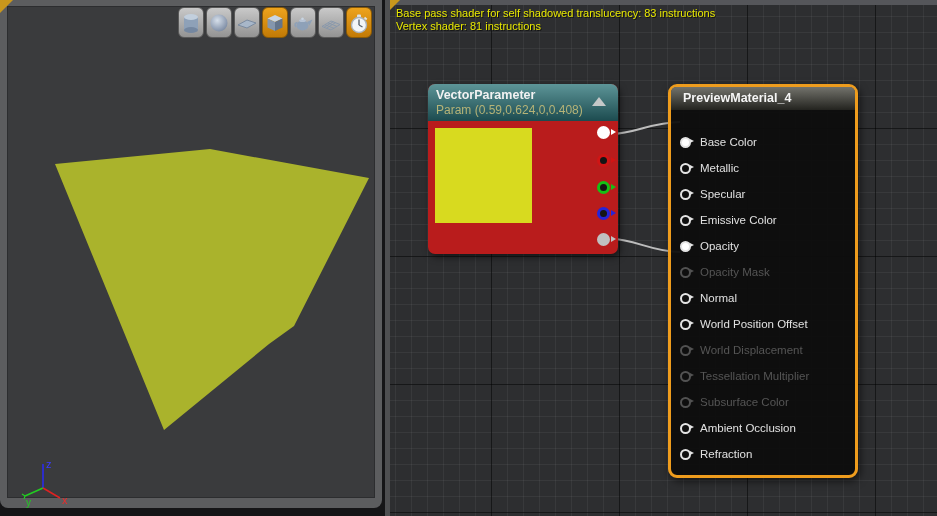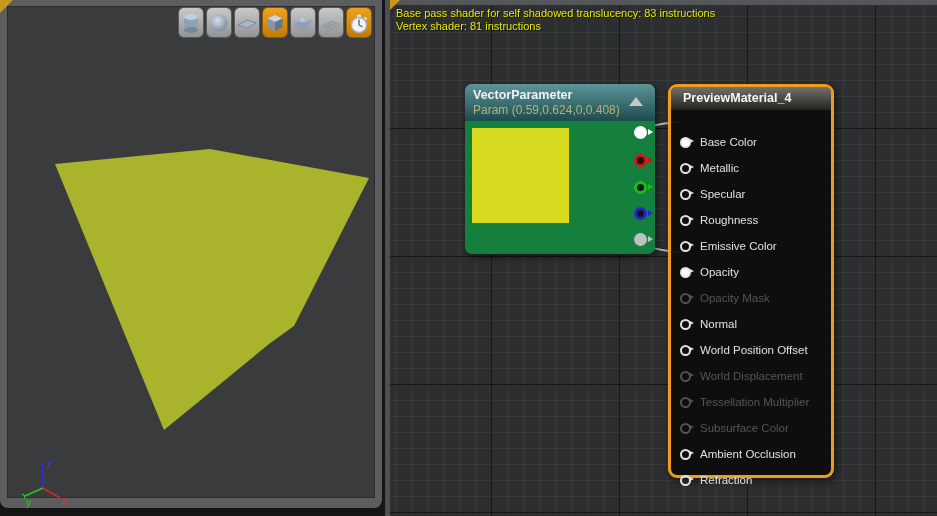--- a/index.html
+++ b/index.html
@@ -46,37 +46,37 @@
         background-position:101px 0,0 123px,5px 0,0 11px;}
 
   #shader-stats{position:absolute;left:396px;top:7px;z-index:3;
                 font-size:11px;line-height:12.8px;
                 text-shadow:1px 1px 0 rgba(0,0,0,0.65);white-space:nowrap;}
 
   #wires{position:absolute;left:390px;top:0;width:547px;height:516px;z-index:4;pointer-events:none;}
 
   
   #vp-node{position:absolute;left:428px;top:84px;width:190px;height:170px;z-index:5;
-           background:#15803d;border-radius:7px;box-shadow:2px 3px 7px rgba(0,0,0,0.55);margin-left:37px;}
+           background:#b91c1c;border-radius:7px;box-shadow:2px 3px 7px rgba(0,0,0,0.55);}
   #vp-header{height:37px;border-radius:7px 7px 0 0;padding:3px 8px 0 8px;
              background:linear-gradient(#5d9598,#1c4b4f);}
   #vp-title{font-size:12.5px;font-weight:bold;color:#f2f2f2;line-height:16px;}
   #vp-subtitle{font-size:12px;color:#b5b377;line-height:14px;}
   #vp-collapse{position:absolute;right:12px;top:13px;width:0;height:0;
                border-left:7px solid transparent;border-right:7px solid transparent;
                border-bottom:9px solid #c5c8c8;}
   #vp-swatch{position:absolute;left:7px;top:44px;width:97px;height:95px;}
   .vpin{position:absolute;left:169px;width:13px;height:13px;border-radius:50%;
         border:3px solid #fff;background:#151515;}
   .varrow{position:absolute;left:11px;top:0px;width:0;height:0;
           border-left:5px solid #fff;border-top:3.5px solid transparent;
           border-bottom:3.5px solid transparent;}
 
   
-  #pm-node{position:absolute;left:668px;top:84px;width:166px;height:394px;z-index:5;
+  #pm-node{position:absolute;left:668px;top:84px;width:190px;height:394px;z-index:5;
            border:3px solid #ee9c1d;border-radius:9px;background:rgba(13,13,13,0.95);
            box-shadow:2px 3px 8px rgba(0,0,0,0.6);}
   #pm-header{height:23px;border-radius:5px 5px 0 0;line-height:23px;padding-left:12px;
              background:linear-gradient(#73736c,#23231f);
              font-size:12.5px;font-weight:bold;color:#f5f5f5;}
   #pm-rows{margin-top:19px;}
   .mrow{height:26px;display:flex;align-items:center;padding-left:9px;}
   .mpin{width:11px;height:11px;border:2.5px solid #e4e4e4;border-radius:50%;
         background:transparent;position:relative;margin-right:9px;flex:none;}
   .mpin.filled{background:#ffffff;}
@@ -238,24 +238,20 @@
         <div class="mrow">
           <span class="mpin"></span>
           <span class="mlabel">Metallic</span>
         </div>
         <div class="mrow">
           <span class="mpin"></span>
           <span class="mlabel">Specular</span>
         </div>
         <div class="mrow">
           <span class="mpin"></span>
-          <span class="mlabel">Roughness</span>
-        </div>
-        <div class="mrow">
-          <span class="mpin"></span>
           <span class="mlabel">Emissive Color</span>
         </div>
         <div class="mrow">
           <span class="mpin filled"></span>
           <span class="mlabel">Opacity</span>
         </div>
         <div class="mrow disabled">
           <span class="mpin"></span>
           <span class="mlabel">Opacity Mask</span>
         </div>

